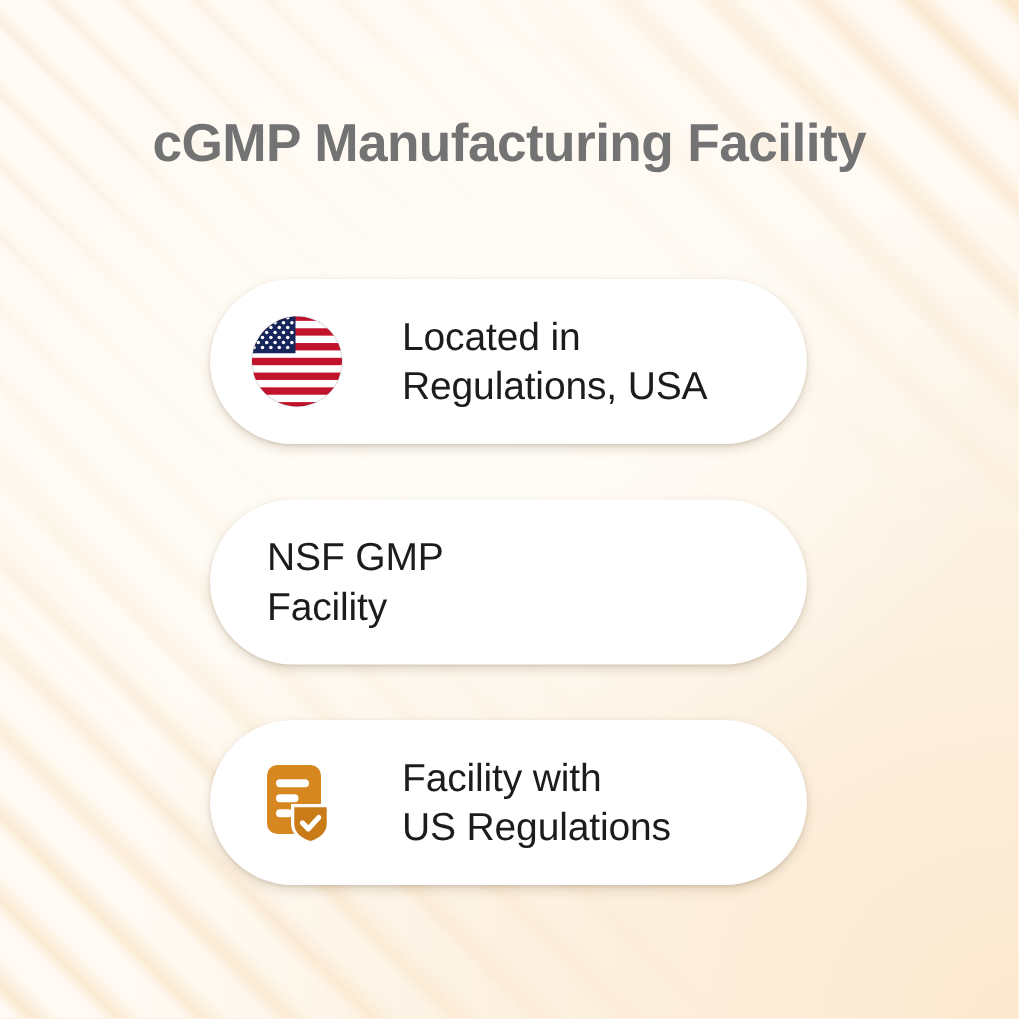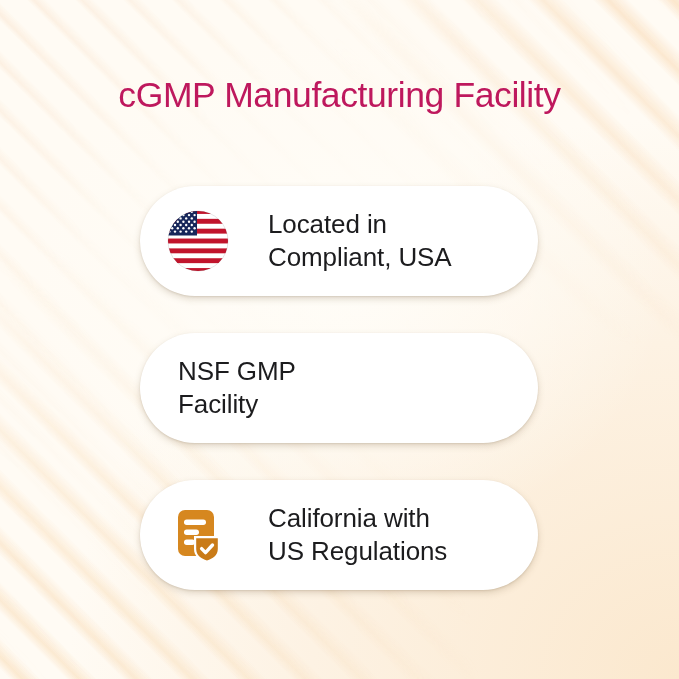--- a/index.html
+++ b/index.html
@@ -76,23 +76,23 @@
     position: absolute;
     inset: 0;
   }
   .page-title {
     position: absolute;
     top: 78px;
     left: 0;
     width: 679px;
     text-align: center;
     font-size: 35.5px;
-    font-weight: 400;
+    font-weight: 700;
     letter-spacing: -0.4px;
-    color: #be185d;
+    color: #737373;
     line-height: 1;
     white-space: nowrap;
   }
 
   .cards {
     position: absolute;
     left: 140px;
     top: 186px;
     width: 398px;
   }
@@ -200,39 +200,39 @@
                   <circle cx="14.6" cy="22.6" r="1.18"></circle>
                     <circle cx="20.2" cy="22.6" r="1.18"></circle>
                   <circle cx="25.8" cy="22.6" r="1.18"></circle>
                 </g>
               </g>
             </g>
             <circle cx="32" cy="32" r="30" fill="none" stroke="rgba(0,0,0,0.10)" stroke-width="1"></circle>
           </svg>
         </div>
         <div class="card-label">Located in
-Compliant, USA</div>
+Regulations, USA</div>
       </div>
 
       <div class="card">
         <div class="card-label">NSF GMP
 Facility</div>
       </div>
 
       <div class="card">
         <div class="card-icon">
           <svg viewBox="0 0 64 64" aria-hidden="true">
             <path d="M12 14 a7 7 0 0 1 7-7 h22 a7 7 0 0 1 7 7 v32 a7 7 0 0 1 -7 7 h-22 a7 7 0 0 1 -7-7 z" fill="#D6871F"></path>
             <rect x="18" y="16.5" width="22" height="5.4" rx="2.7" fill="#FFFFFF"></rect>
             <rect x="18" y="26.5" width="15" height="5.4" rx="2.7" fill="#FFFFFF"></rect>
             <rect x="18" y="36.5" width="11" height="5.4" rx="2.7" fill="#FFFFFF"></rect>
             <path d="M28 33 h26 v13 c0 7.4 -6.1 11.6 -13 13.6 -6.9 -2 -13 -6.2 -13 -13.6 z" fill="#FFFFFF"></path>
             <path d="M30.2 35.2 h21.6 v10.9 c0 6.2 -5.1 9.8 -10.8 11.5 -5.7 -1.7 -10.8 -5.3 -10.8 -11.5 z" fill="#C97B18"></path>
             <path d="M35.6 45.6 l3.9 4.0 l7.0 -7.6" fill="none" stroke="#FFFFFF" stroke-width="3.4" stroke-linecap="round" stroke-linejoin="round"></path>
           </svg>
         </div>
-        <div class="card-label">California with
+        <div class="card-label">Facility with
 US Regulations</div>
       </div>
 
     </div>
   </div>
 </div>
 
 </body></html>

